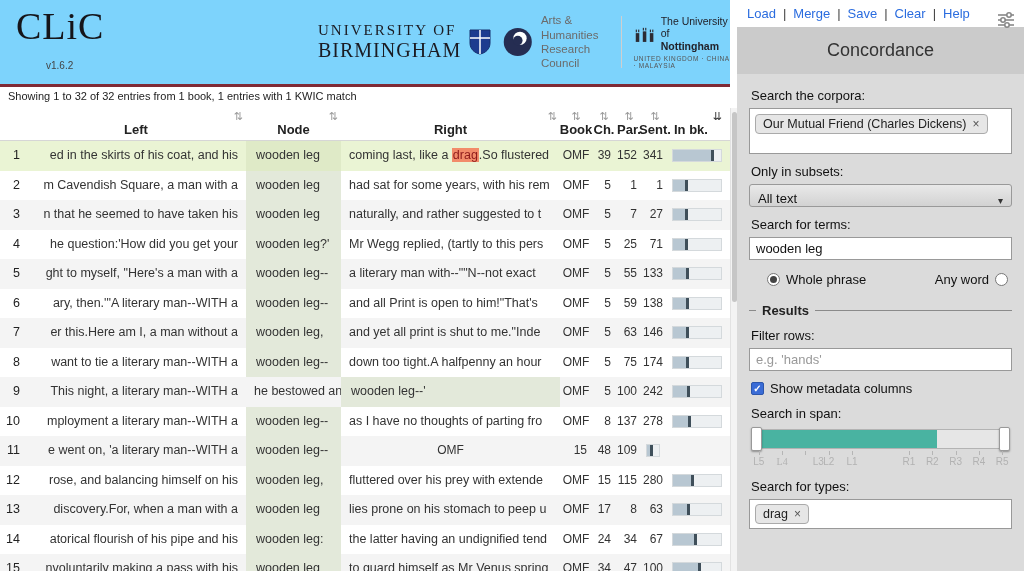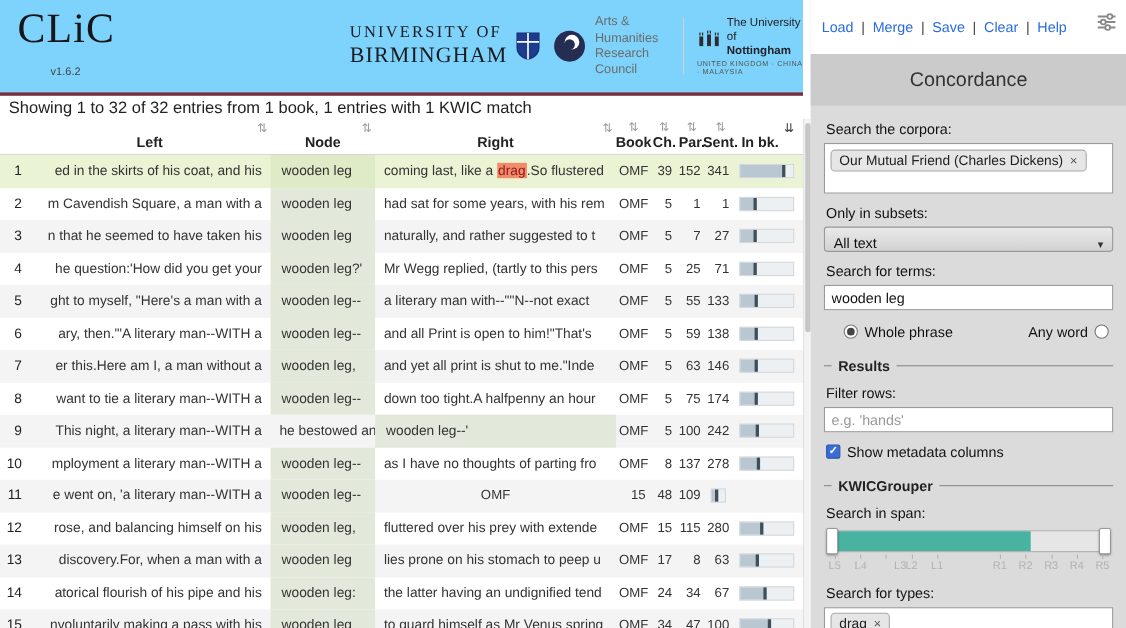--- a/index.html
+++ b/index.html
@@ -21,21 +21,21 @@
   .uob-l1 { font-size:15px; letter-spacing:2px; }
   .uob-l2 { font-size:20px; letter-spacing:1px; }
   .ahrc { display:flex; align-items:center; gap:8px; }
   .ahrc-text { font-size:11.5px; color:#6b6b6b; line-height:1.25; }
   .logo-divider { width:1px; height:52px; background:#cfcfcf; }
   .uon-top { display:flex; align-items:center; gap:6px; }
   .uon-text { font-size:10.5px; color:#22222a; line-height:1.15; }
   .uon-bold { font-weight:bold; }
   .uon-tagline { font-size:6.5px; color:#555; letter-spacing:.6px; margin-top:3px; }
 
-  .status-bar { height:22px; padding:3px 8px; font-size:15px; color:#222; background:#fff; }
+  .status-bar { height:22px; padding:3px 8px; font-size:11px; color:#222; background:#fff; }
 
   .t-header, .trow { display:grid;
     grid-template-columns:26px 220px 95px 219px 32px 24px 26px 26px 62px; }
   .t-header { height:32px; background:#fff; border-bottom:1px solid #d6d6d6;
               font-weight:bold; font-size:13px; color:#222; }
   .hcell { position:relative; height:100%; }
   .htext .hlabel { position:absolute; bottom:3px; left:0; right:0; text-align:center; }
   .sort-abs { position:absolute; top:1px; right:3px; font-size:11px; color:#9a9a9a; font-weight:normal; }
   .hstack { display:flex; flex-direction:column; align-items:center; justify-content:flex-end; padding-bottom:3px; }
   .sort-top { font-size:11px; color:#9a9a9a; line-height:11px; font-weight:normal; }
@@ -60,21 +60,21 @@
   .tick { position:absolute; top:0; bottom:0; width:3px; background:#3f4f5a; }
   .match { background:#f28b6a; color:#8e1b1b; padding:0 1px; }
 
   
   .vscroll { position:absolute; left:730px; top:108px; width:7px; height:463px;
              background:#f3f3f3; border-left:1px solid #e2e2e2; }
   .vthumb { position:absolute; left:1px; top:4px; width:5px; height:190px; background:#c6c6c6; border-radius:3px; }
 
   
   .sidebar { position:absolute; left:737px; top:0; width:287px; height:571px; background:#dbdbdb; }
-  .side-top { height:49px; background:#fff; display:flex; align-items:center; padding:0 10px; position:relative; }
+  .side-top { height:27px; background:#fff; display:flex; align-items:center; padding:0 10px; position:relative; }
   .toolbar-links { display:flex; align-items:center; gap:7px; font-size:13px; }
   .tlink { color:#2a6cdf; text-decoration:none; }
   .sep { color:#444; }
   .settings-icon { position:absolute; right:8px; top:10px; }
 
   .side-title { height:47px; background:#cbcbcb; text-align:center; line-height:47px;
                 font-size:18px; color:#333; }
   .side-body { padding:4px 12px 0 12px; }
   .flabel { font-size:13px; color:#111; margin:10px 2px 5px 2px; }
   .corpus-box { background:#fff; border:1px solid #999; min-height:46px; padding:5px; }
@@ -515,25 +515,20 @@
       </div>
 
       <div class="flabel">Filter rows:</div>
       <input class="tinput" placeholder="e.g. 'hands'" style="">
 
       <label class="cb-row">
         <span class="cb">✓</span>
         <span>Show metadata columns</span>
       </label>
 
-      <div class="sec-header">
-        <span class="dash"></span>
-        <span>KWICGrouper</span>
-        <span class="line"></span>
-      </div>
 
       <div class="flabel">Search in span:</div>
       <div class="slider">
         <div class="slider-fill" id="slider-fill" style="width: 72%;"></div>
         <div class="handle h-left"></div>
         <div class="handle h-right"></div>
       </div>
       <div class="span-ticks" id="span-ticks">
           <div class="tickmark" style="left: 3%;"></div>
           <div class="ticklabel" style="left: 3%;">L5</div>

